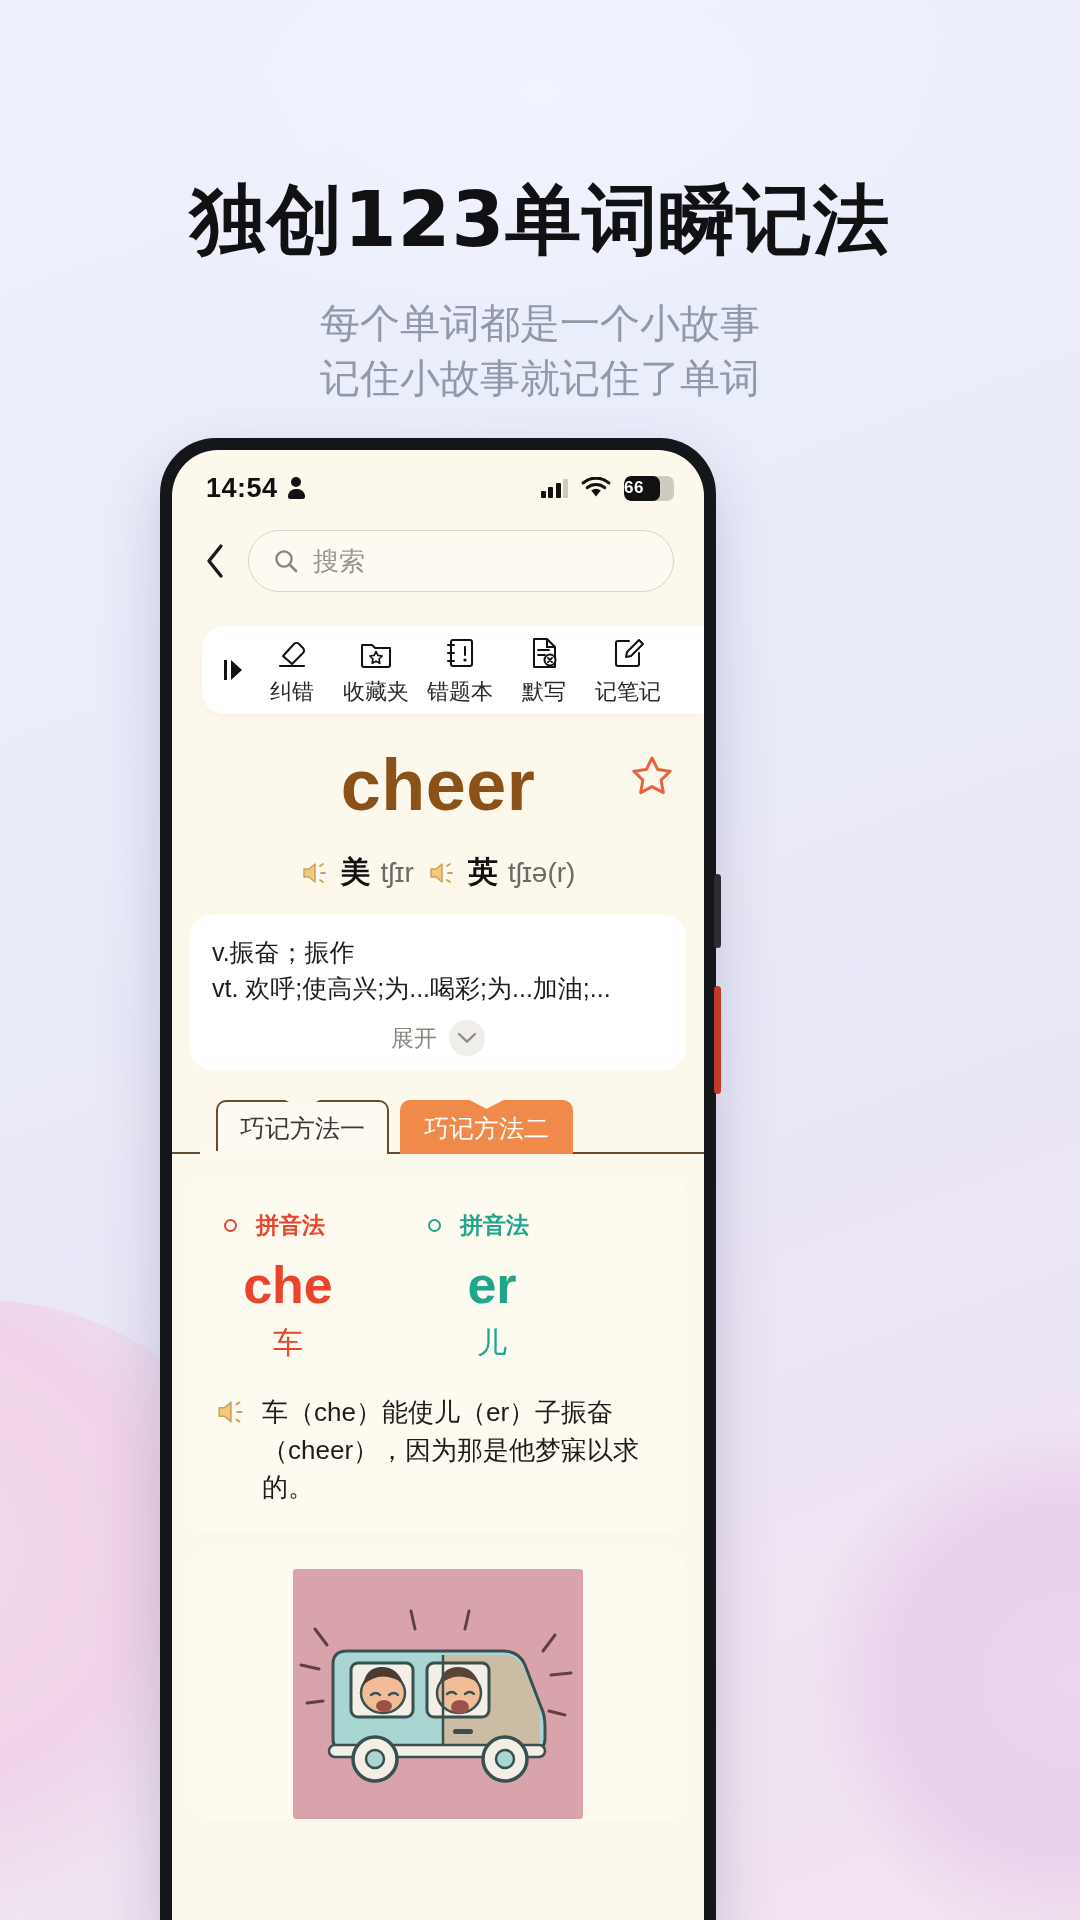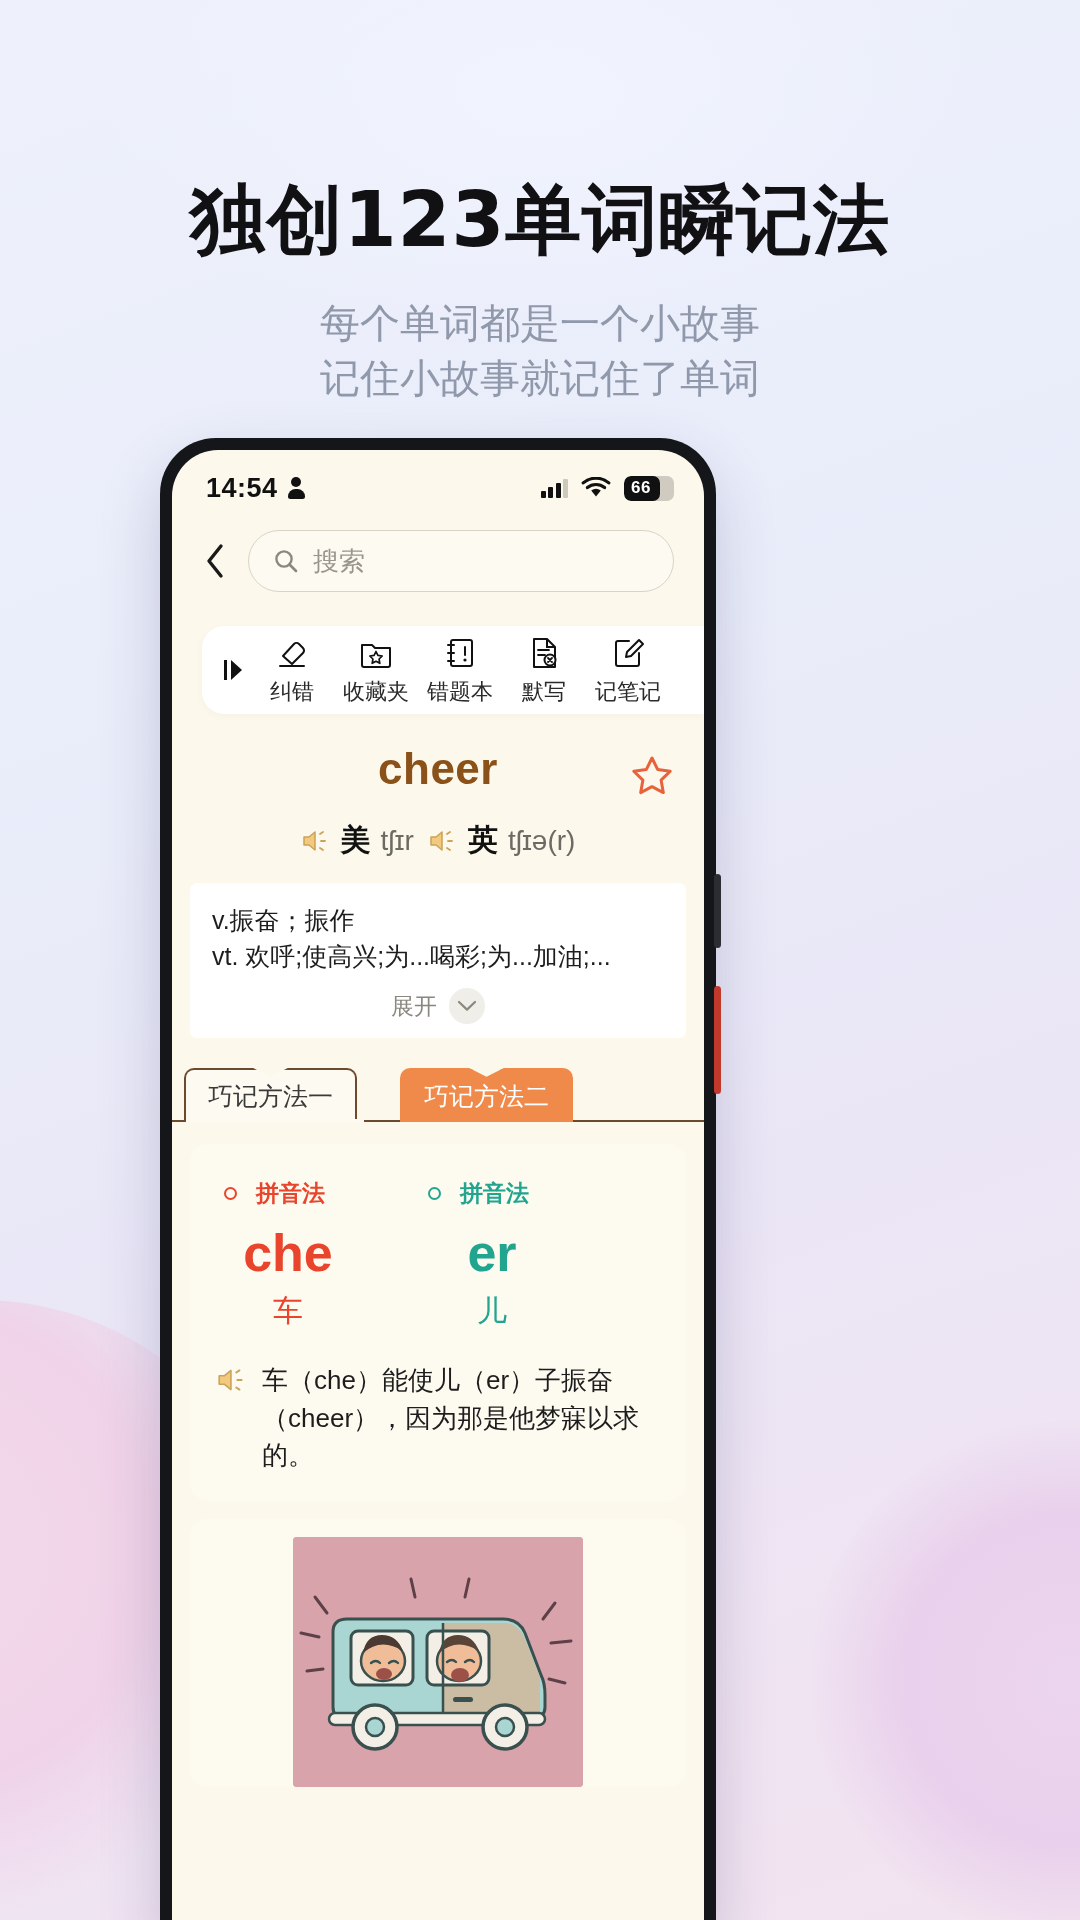--- a/index.html
+++ b/index.html
@@ -71,21 +71,21 @@
   .sig i { display:block; width:5px; background:#111; border-radius:1px; }
   .sig i:nth-child(1){ height:7px; } .sig i:nth-child(2){ height:11px; }
   .sig i:nth-child(3){ height:15px; } .sig i:nth-child(4){ height:19px; background:#cdc9bd; }
   .wifi svg { display:block; }
   .battery {
     position:relative; width:50px; height:25px; border-radius:7px; background:#cfcbc0; overflow:hidden;
     display:flex; align-items:center;
   }
   .battery-fill { position:absolute; left:0; top:0; bottom:0; width:72%; background:#111; border-radius:7px; }
   .battery-num {
-    position:relative; color:#fff; font-size:17px; font-weight:bold; margin-left:7px; letter-spacing:.5px;
+    position:relative; color:#fff; font-size:17px; font-weight:bold; letter-spacing:.5px;
   }
 
   
   .searchrow { display:flex; align-items:center; gap:12px; padding:18px 30px 16px 22px; }
   .back-btn { width:42px; height:42px; display:flex; align-items:center; justify-content:center; flex:0 0 auto; }
   .search-box {
     flex:1; height:62px; border:1.5px solid #d9d4c6; border-radius:34px; background:#fdfaf2;
     display:flex; align-items:center; gap:14px; padding:0 24px;
   }
   .search-ph { font-size:26px; color:#9a968c; }
@@ -98,50 +98,50 @@
     box-shadow:0 2px 10px rgba(0,0,0,.03);
   }
   .tb-arrow { width:34px; display:flex; align-items:center; justify-content:center; color:#111; flex:0 0 auto; }
   .tb-item { flex:0 0 auto; width:84px; display:flex; flex-direction:column; align-items:center; gap:5px; }
   .tb-ico { height:38px; display:flex; align-items:center; justify-content:center; }
   .tb-label { font-size:22px; color:#2a2a2a; white-space:nowrap; }
 
   
   .word-row { position:relative; text-align:center; margin-top:30px; }
   .word {
-    font-size:44px; font-weight:bold; color:#8a5118; letter-spacing:.5px;
+    font-size:72px; font-weight:bold; color:#8a5118; letter-spacing:.5px;
     font-family:"Liberation Sans","DejaVu Sans",sans-serif;
   }
   .star-btn { position:absolute; right:28px; top:8px; }
 
   .phon-row { display:flex; align-items:center; justify-content:center; gap:14px; margin-top:26px; }
   .phon { display:flex; align-items:center; gap:10px; }
   .phon-lang { font-size:30px; color:#111; font-weight:bold; }
   .phon-ipa { font-size:28px; color:#6c6a64; }
 
   
   .defbox {
-    margin:22px 18px 0 18px; background:#fff; border-radius:7px;
+    margin:22px 18px 0 18px; background:#fff; border-radius:22px;
     padding:20px 22px 14px 22px;
   }
   .def-line { font-size:25px; color:#1d1d1d; line-height:1.42; }
   .expand-row { display:flex; align-items:center; justify-content:center; gap:12px; margin-top:14px; }
   .expand-txt { font-size:23px; color:#8a877f; }
   .expand-circle {
     width:36px; height:36px; border-radius:50%; background:#efeee9;
     display:flex; align-items:center; justify-content:center;
   }
 
   
   .tabs { position:relative; margin-top:28px; height:56px; }
   .tab {
     position:absolute; bottom:0; height:54px; display:flex; align-items:center; justify-content:center;
     font-size:25px; padding:0 22px;
   }
-  .tab-a { left:12px; color:#3a3a3a; background:#fdfaf1;
+  .tab-a { left:44px; color:#3a3a3a; background:#fdfaf1;
     border:2px solid #6b4a2f; border-bottom:none;
     border-radius:10px 10px 0 0;
     clip-path: polygon(0 0, 40% 0, 50% 16%, 60% 0, 100% 0, 100% 100%, 0 100%); }
   .tab-b { left:228px; color:#fff; background:#f08a4b;
     border:2px solid #f08a4b; border-bottom:none;
     border-radius:10px 10px 0 0;
     clip-path: polygon(0 0, 40% 0, 50% 16%, 60% 0, 100% 0, 100% 100%, 0 100%); }
   .tabs-rule { position:absolute; left:0; right:0; bottom:0; height:2px; background:#6b4a2f; }
   .tab-a-mask { position:absolute; left:28px; bottom:0; width:164px; height:3px; background:#fdfaf1; z-index:3; }
 

